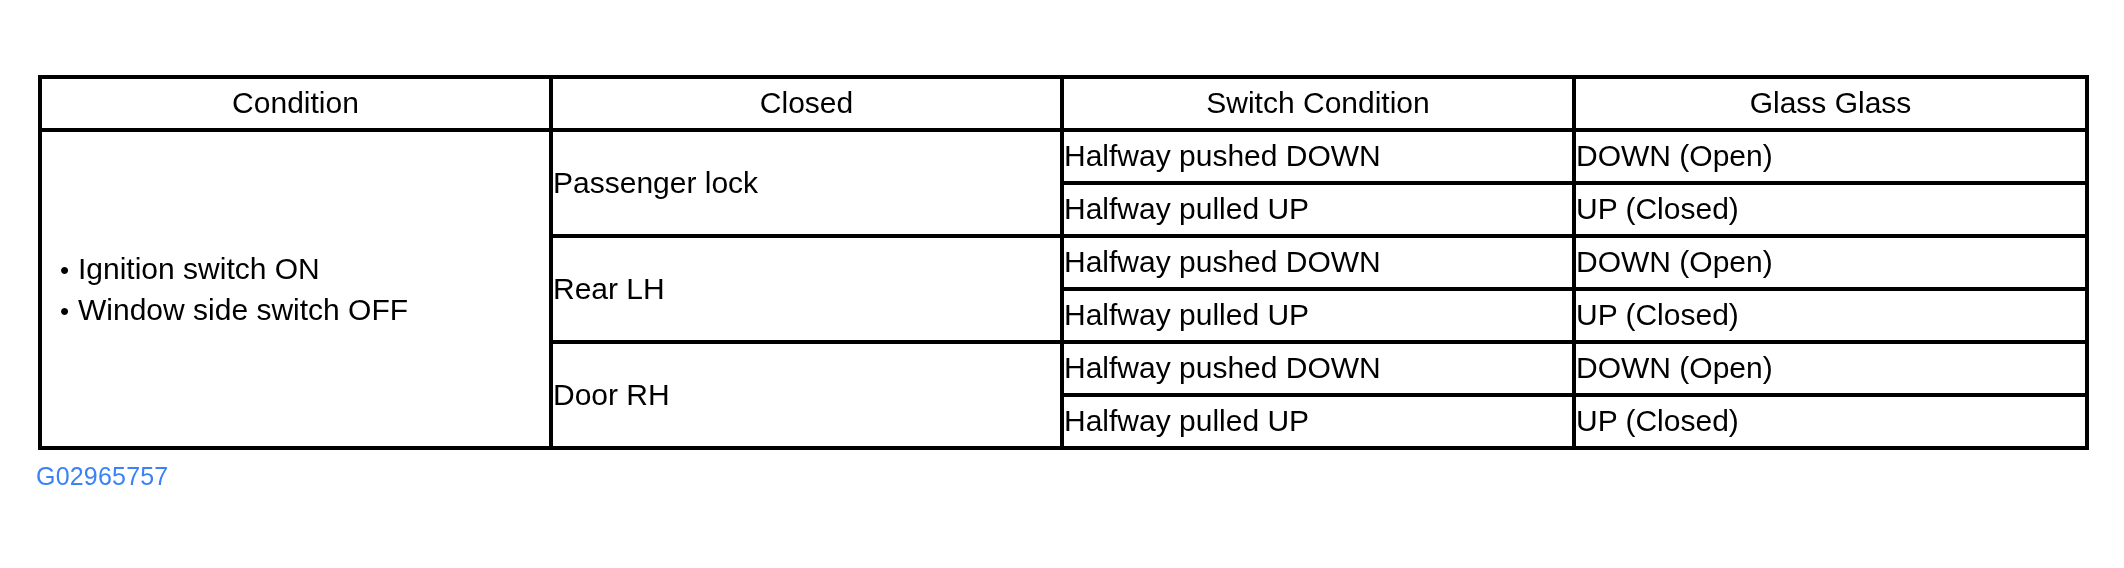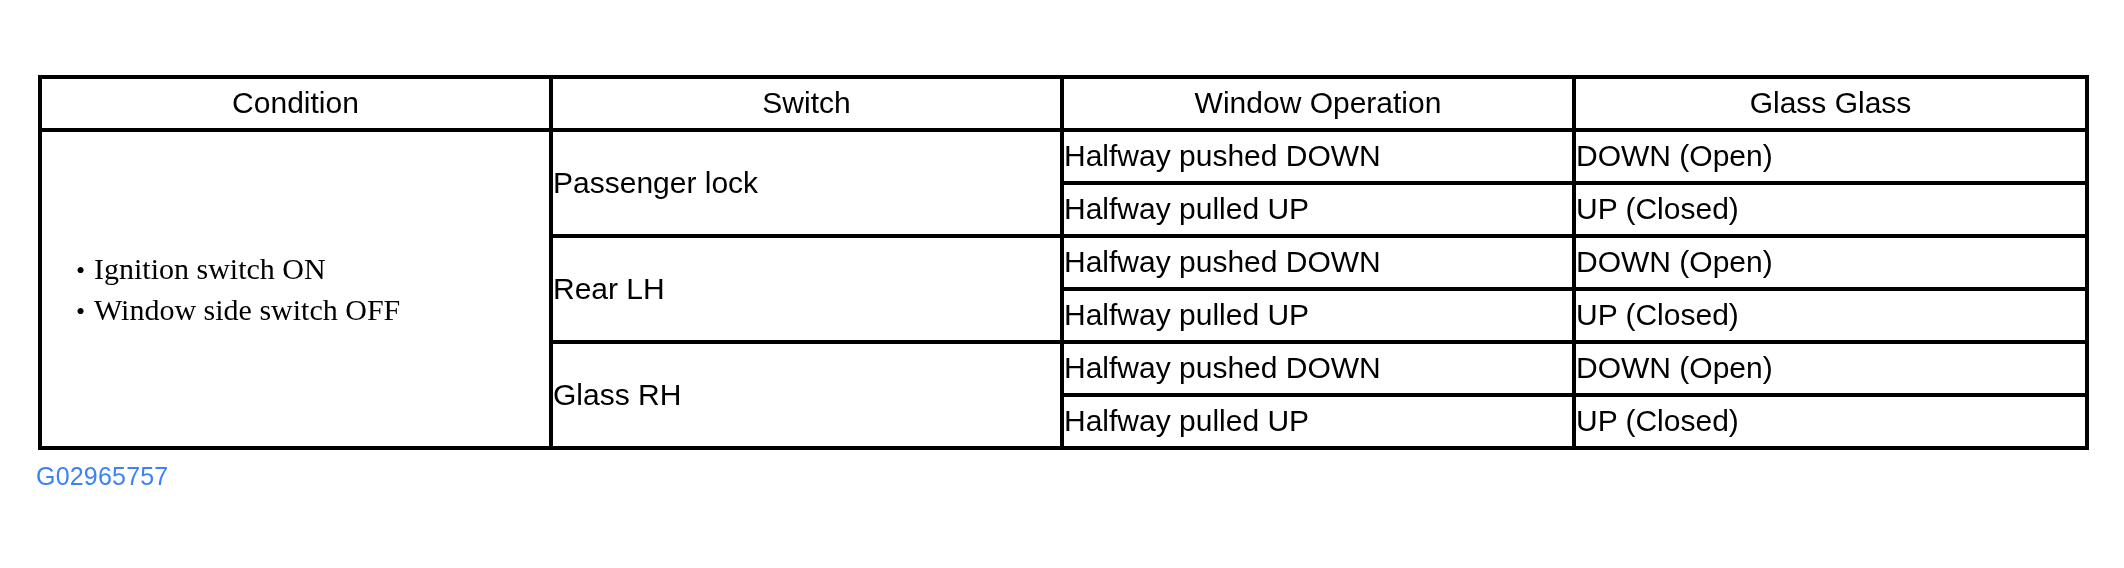--- a/index.html
+++ b/index.html
@@ -59,24 +59,23 @@
     font-size: 30px;
   }
 
   td.cond-cell {
     text-align: left;
     vertical-align: middle;
     padding-left: 18px;
   }
 
   .cond-list {
-    margin: 16px;
+    margin: 0;
     padding: 0;
     list-style: none;
-    font-family: Liberation Serif, serif;
   }
   .cond-list li {
     font-size: 30px;
     line-height: 1.38;
     white-space: nowrap;
     display: block;
   }
   .cond-list li .bullet {
     display: inline-block;
     width: 18px;
@@ -103,22 +102,22 @@
   <table class="spec-table">
     <colgroup>
       <col class="c-condition">
       <col class="c-switch">
       <col class="c-operation">
       <col class="c-glass">
     </colgroup>
     <thead>
       <tr>
         <th>Condition</th>
-        <th>Switch</th>
-        <th>Window Operation</th>
+        <th>Closed</th>
+        <th>Switch Condition</th>
         <th>Glass Glass</th>
       </tr>
     </thead>
     <tbody>
 
       <tr>
         <td class="cond-cell" rowspan="6">
           <ul class="cond-list">
             <li><span class="bullet">•</span><span>Ignition switch ON</span></li>
             <li><span class="bullet">•</span><span>Window side switch OFF</span></li>
@@ -137,21 +136,21 @@
         <td rowspan="2">Rear LH</td>
         <td>Halfway pushed DOWN</td>
         <td>DOWN (Open)</td>
       </tr>
       <tr>
         <td>Halfway pulled UP</td>
         <td>UP (Closed)</td>
       </tr>
 
       <tr>
-        <td rowspan="2">Glass RH</td>
+        <td rowspan="2">Door RH</td>
         <td>Halfway pushed DOWN</td>
         <td>DOWN (Open)</td>
       </tr>
       <tr>
         <td>Halfway pulled UP</td>
         <td>UP (Closed)</td>
       </tr>
 
     </tbody>
   </table>

